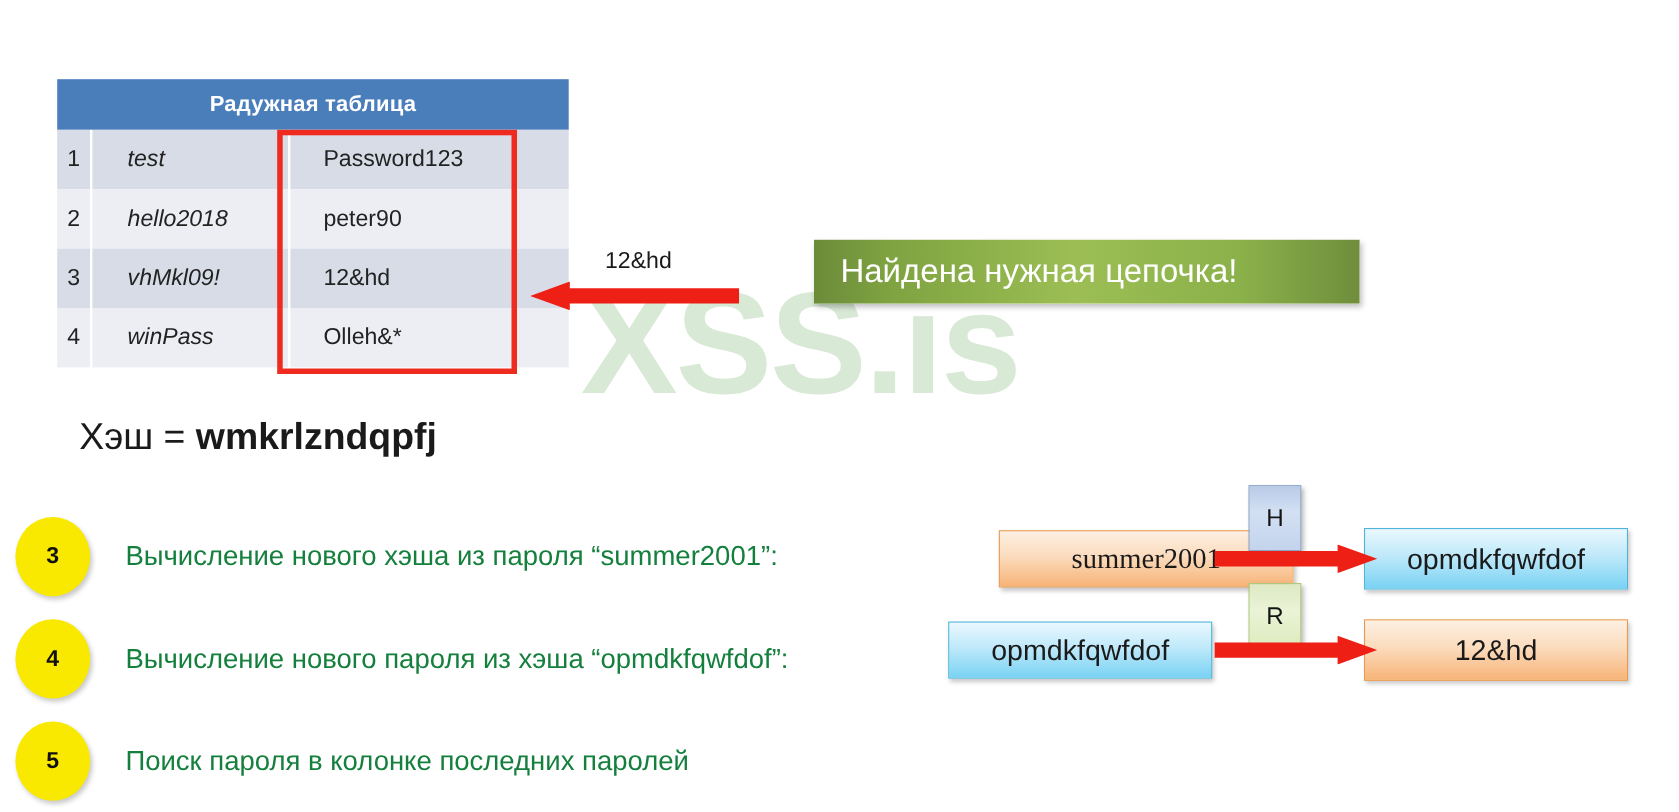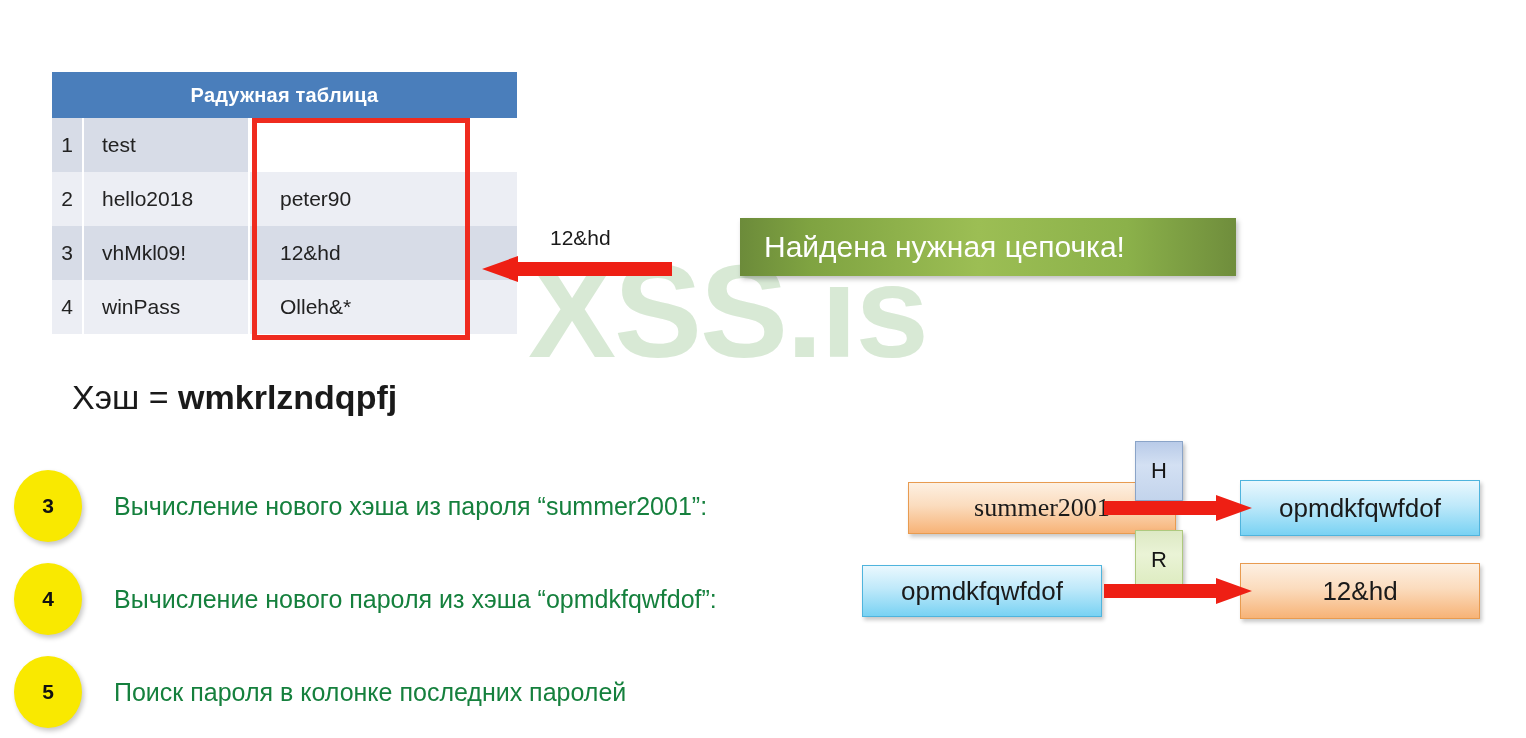--- a/index.html
+++ b/index.html
@@ -56,21 +56,21 @@
   }
   .t-row.odd  .t-cell { background: #d7dce7; }
   .t-row.even .t-cell { background: #eceef4; }
   .t-cell {
     display: flex;
     align-items: center;
     font-size: 21px;
     color: #222;
   }
   .c-idx  { width: 30px; justify-content: center; }
-  .c-pw   { width: 146px; padding-left: 18px; }
+  .c-pw   { width: 146px; padding-left: 32px; font-style: italic; }
   .c-last { flex: 1; padding-left: 30px; }
   .t-gap { width: 2px; background: #ffffff; }
 
   
   #red-highlight {
     position: absolute;
     left: 252px;
     top: 118px;
     width: 218px;
     height: 222px;
@@ -218,20 +218,21 @@
 <div id="watermark">XSS.is</div>
 
 <div id="rainbow-table">
   <div id="table-header">Радужная таблица</div>
 
   <div class="t-row odd">
     <div class="t-cell c-idx">1</div>
     <div class="t-gap"></div>
     <div class="t-cell c-pw">test</div>
     <div class="t-gap"></div>
+    <div class="t-cell c-last">Password123</div>
   </div>
 
   <div class="t-row even">
     <div class="t-cell c-idx">2</div>
     <div class="t-gap"></div>
     <div class="t-cell c-pw">hello2018</div>
     <div class="t-gap"></div>
     <div class="t-cell c-last">peter90</div>
   </div>
 

